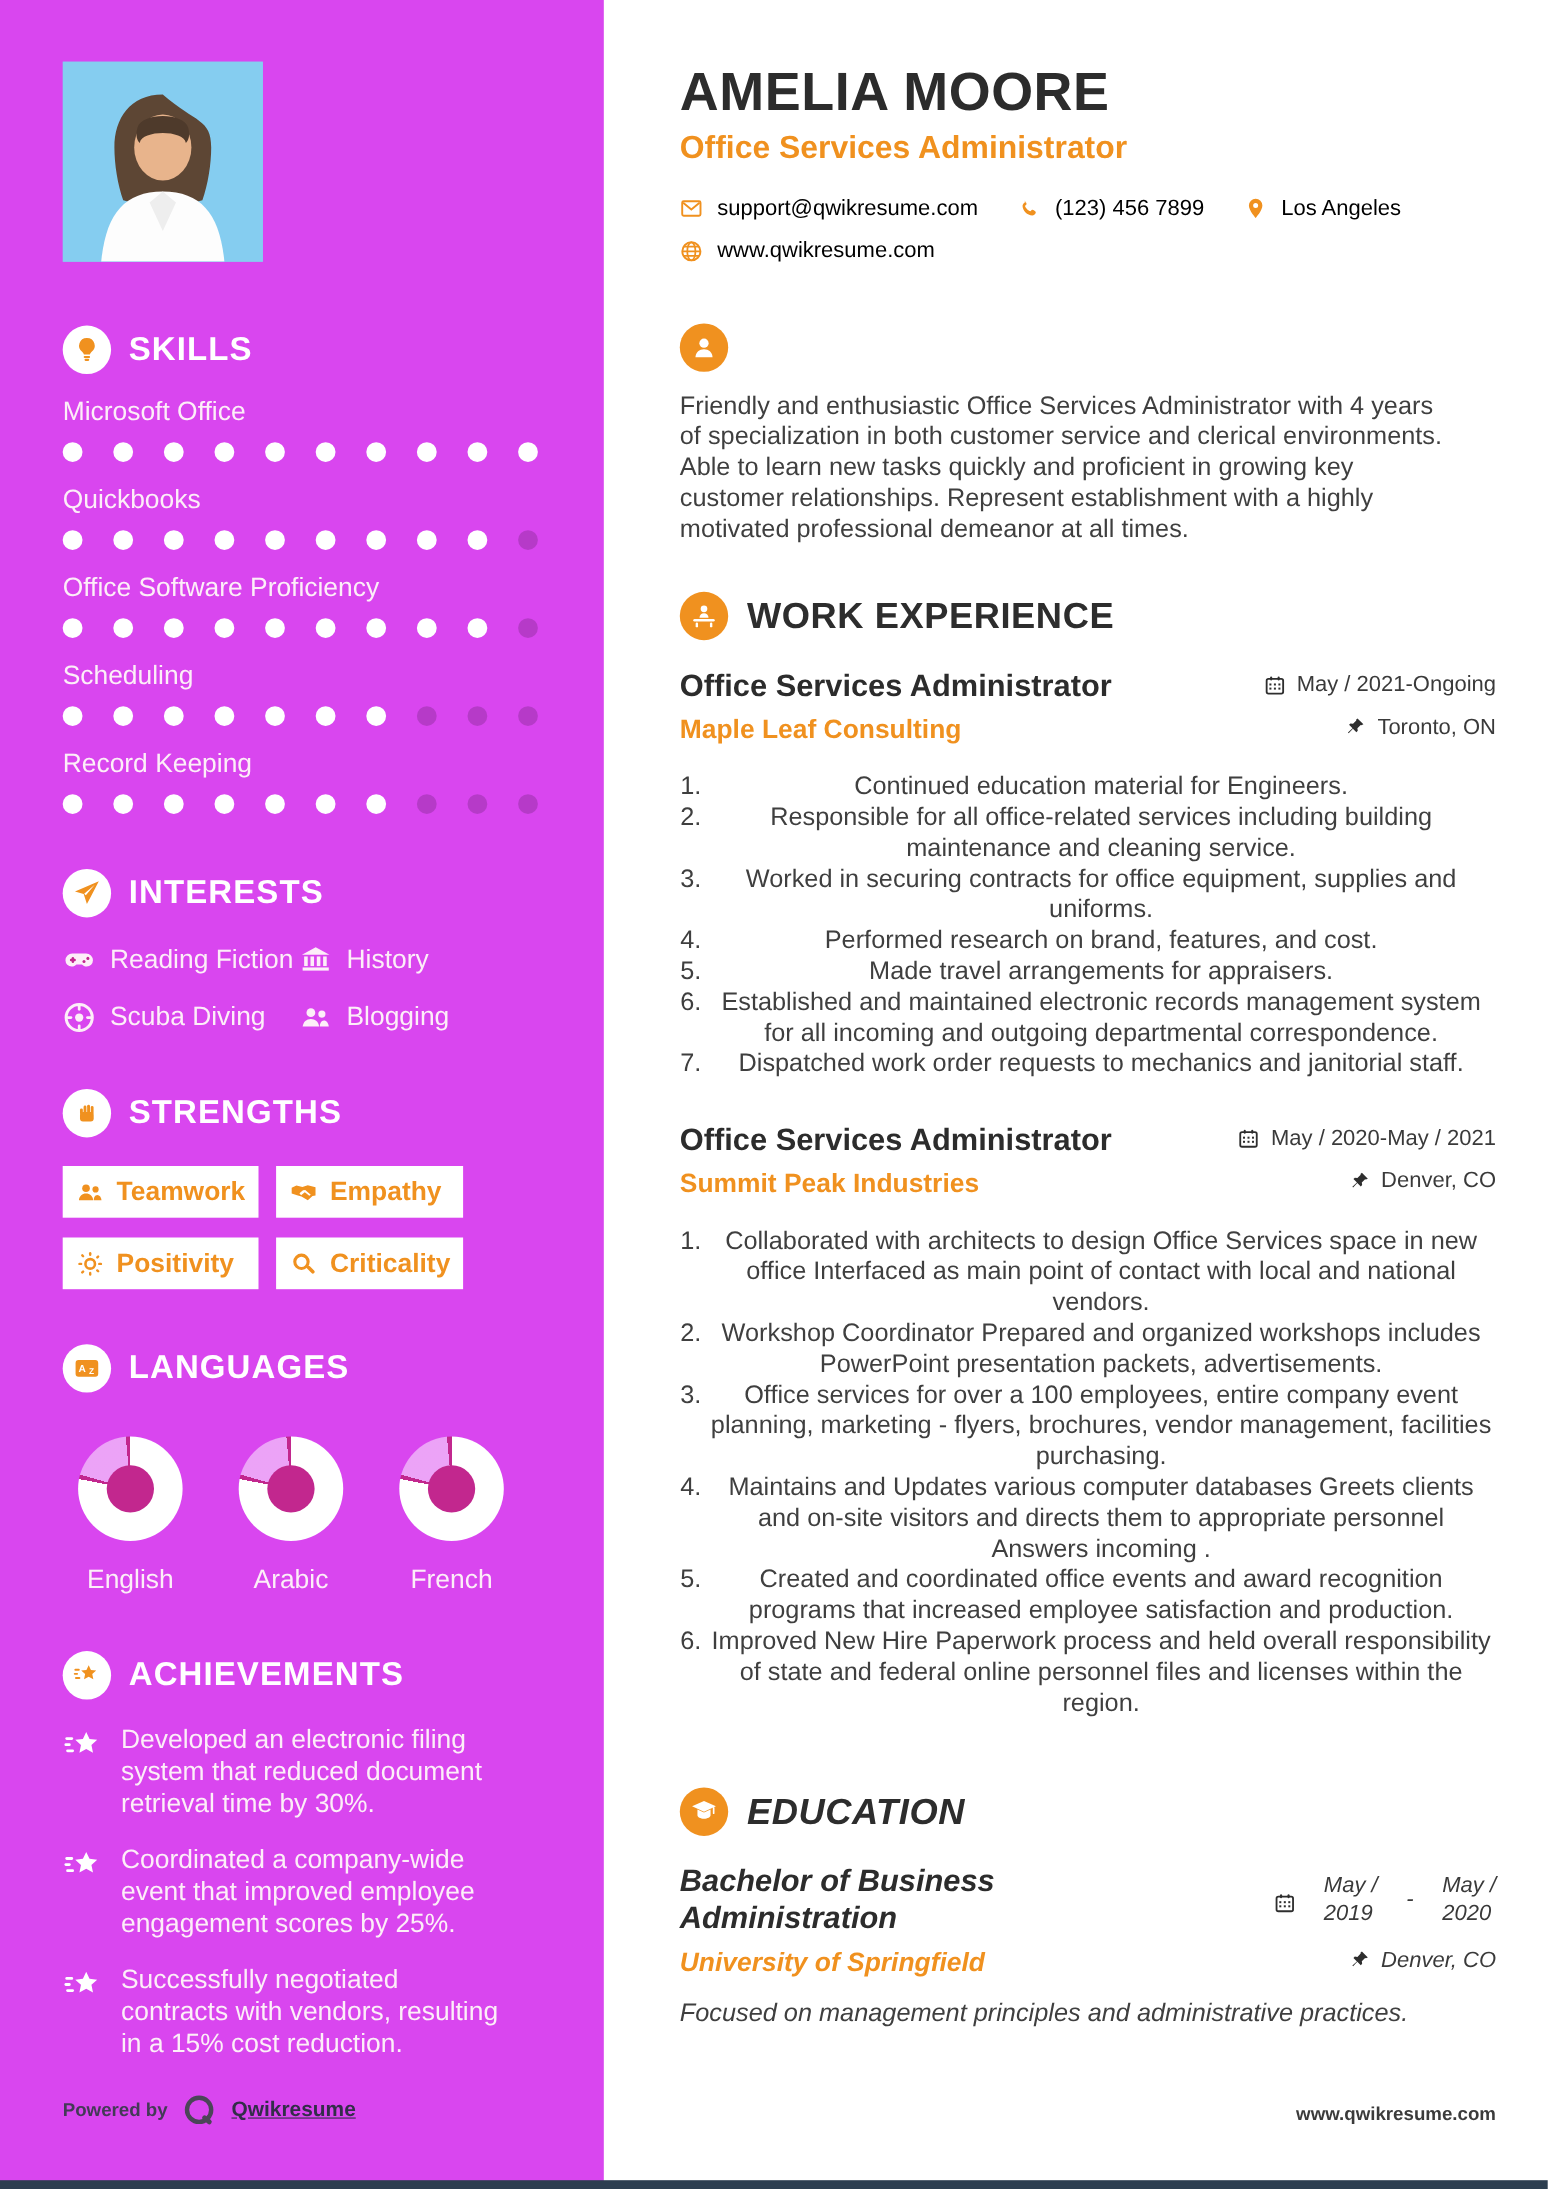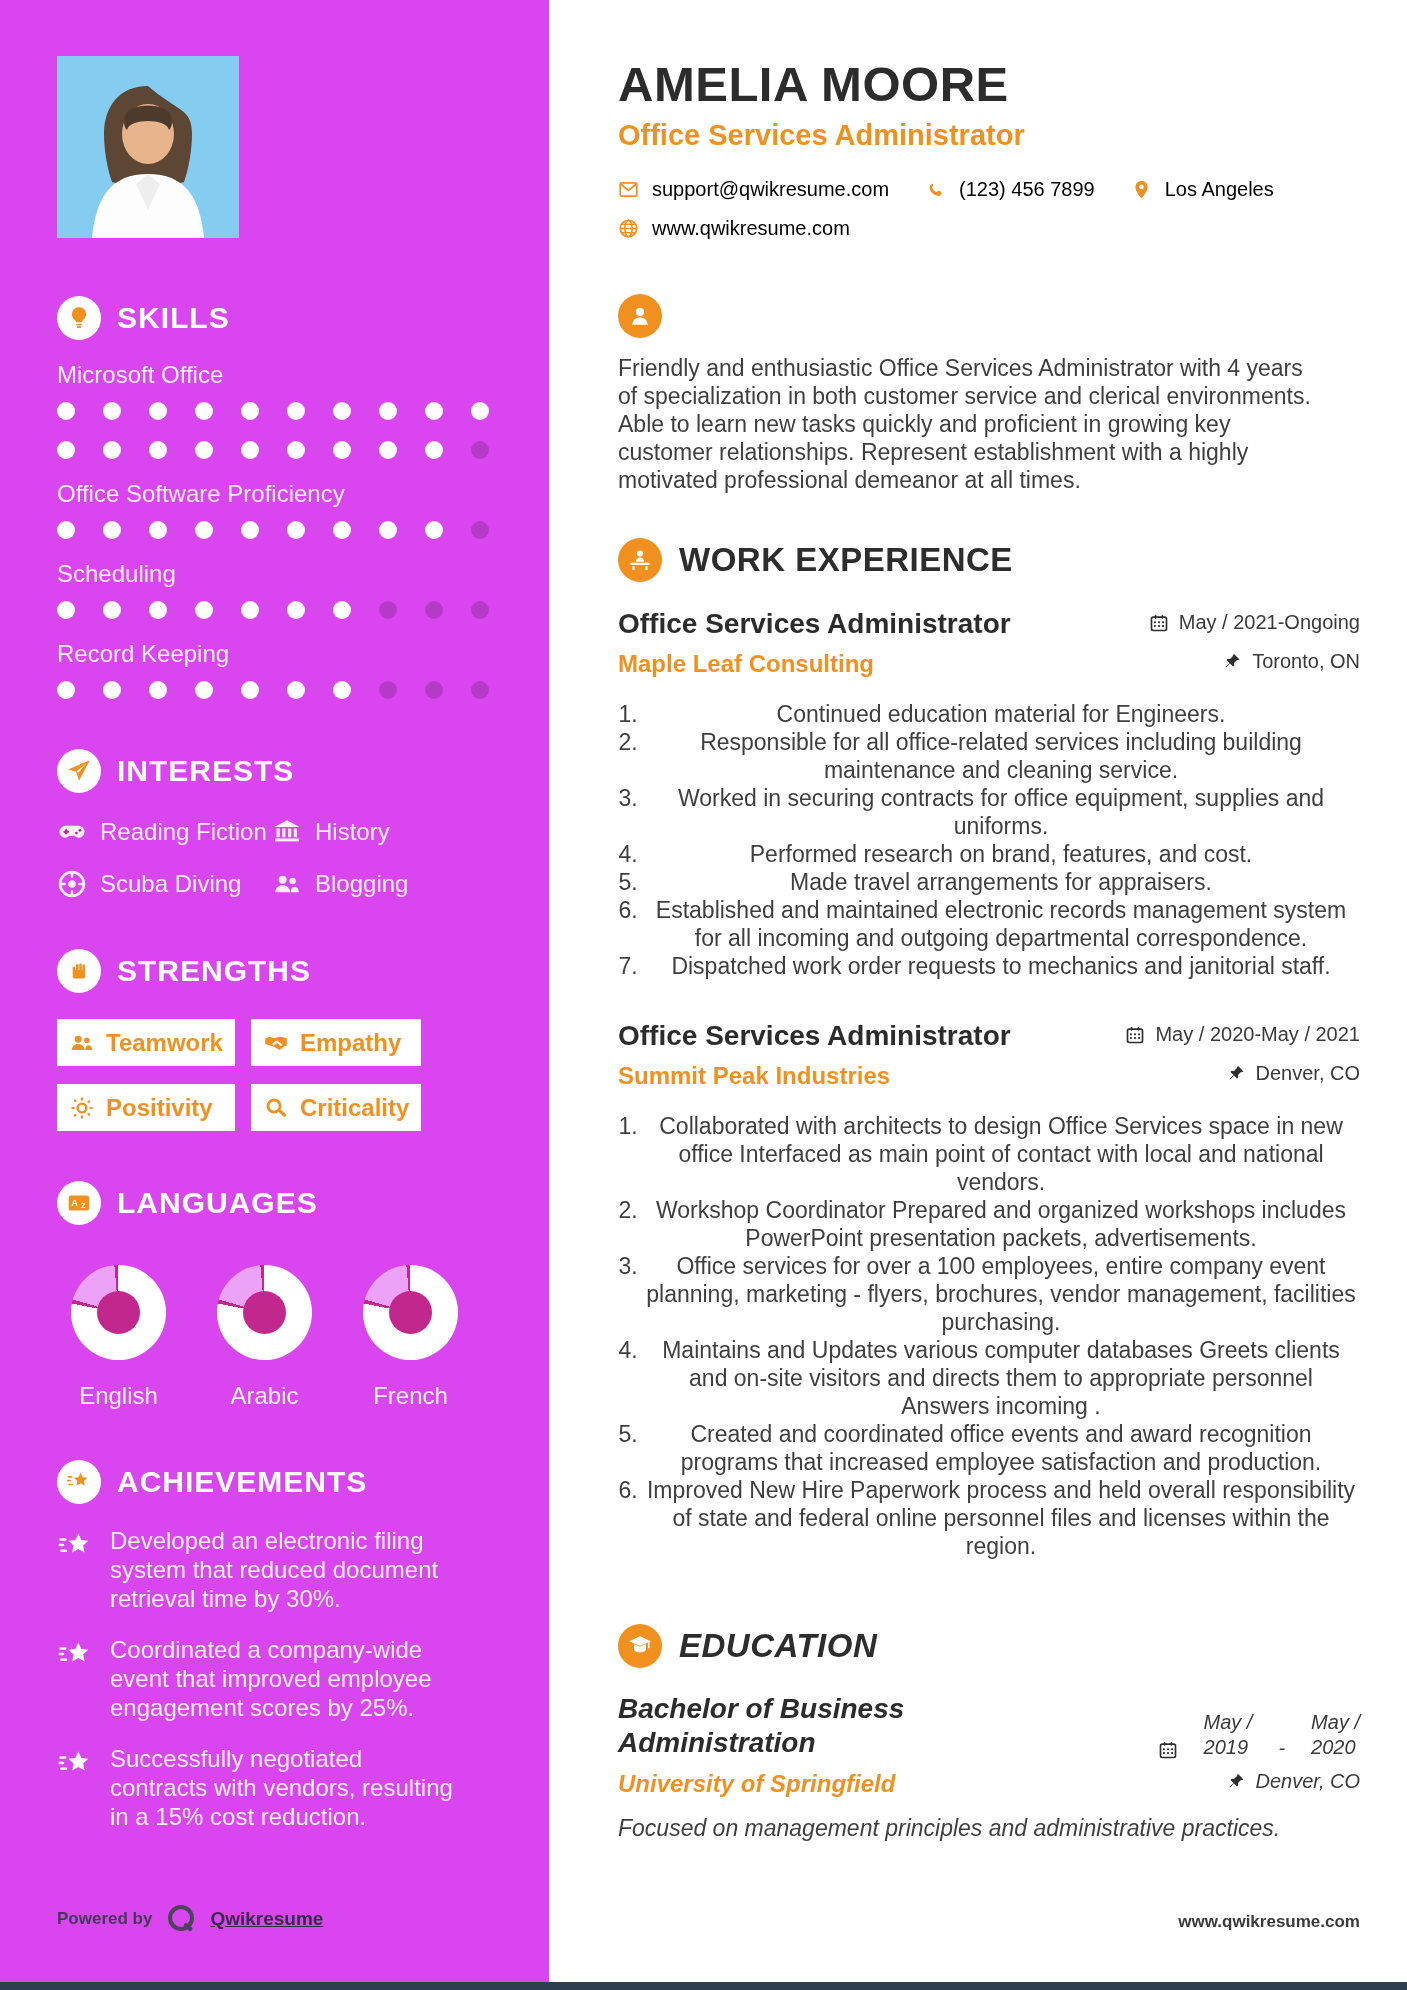--- a/index.html
+++ b/index.html
@@ -87,21 +87,21 @@
   .job-role{font-size:28px;font-weight:700;color:#2c2c2c;}
   .meta{display:flex;align-items:center;gap:10px;font-size:20px;color:#3a3a3a;}
   .meta svg{width:20px;height:20px;color:#2e2e2e;flex:0 0 auto;}
   .job-sub{display:flex;justify-content:space-between;align-items:baseline;margin-top:10px;}
   .company{font-size:24px;font-weight:700;color:#f0911f;}
   .bullets{margin:22px 0 0 0;padding-left:26px;font-size:23px;line-height:28px;color:#3f3f3f;width:712px;}
   .bullets li{padding-left:2px;}
   
   .edu-head-row{display:flex;justify-content:space-between;margin-top:24px;}
   .degree{font-size:28px;font-weight:700;color:#2c2c2c;line-height:34px;width:300px;}
-  .edu-dates{display:flex;gap:26px;align-items:flex-end;font-size:20px;color:#3a3a3a;}
+  .edu-dates{display:flex;gap:26px;align-items:center;font-size:20px;color:#3a3a3a;}
   .edu-dates svg{width:20px;height:20px;color:#2e2e2e;margin-top:6px;}
   .date-col{display:flex;flex-direction:column;line-height:25px;}
   .date-sep{margin-top:2px;}
   .note{margin-top:16px;font-size:23px;line-height:28px;width:706px;}
   .content-footer{position:absolute;right:47px;bottom:58px;font-size:17px;font-weight:600;color:#3b3b3b;}
   
   .bottom-bar{position:absolute;left:0;bottom:0;width:1407px;height:8px;background:#2d3e50;}
 </style>
 </head>
 <body>
@@ -139,20 +139,21 @@
             <span class="dot"></span>
             <span class="dot"></span>
             <span class="dot"></span>
             <span class="dot"></span>
             <span class="dot"></span>
             <span class="dot"></span>
             <span class="dot"></span>
           </div>
         </div>
         <div class="skill">
+          <div class="skill-name">Quickbooks</div>
           <div class="dot-row">
             <span class="dot"></span>
             <span class="dot"></span>
             <span class="dot"></span>
             <span class="dot"></span>
             <span class="dot"></span>
             <span class="dot"></span>
             <span class="dot"></span>
             <span class="dot"></span>
             <span class="dot"></span>

